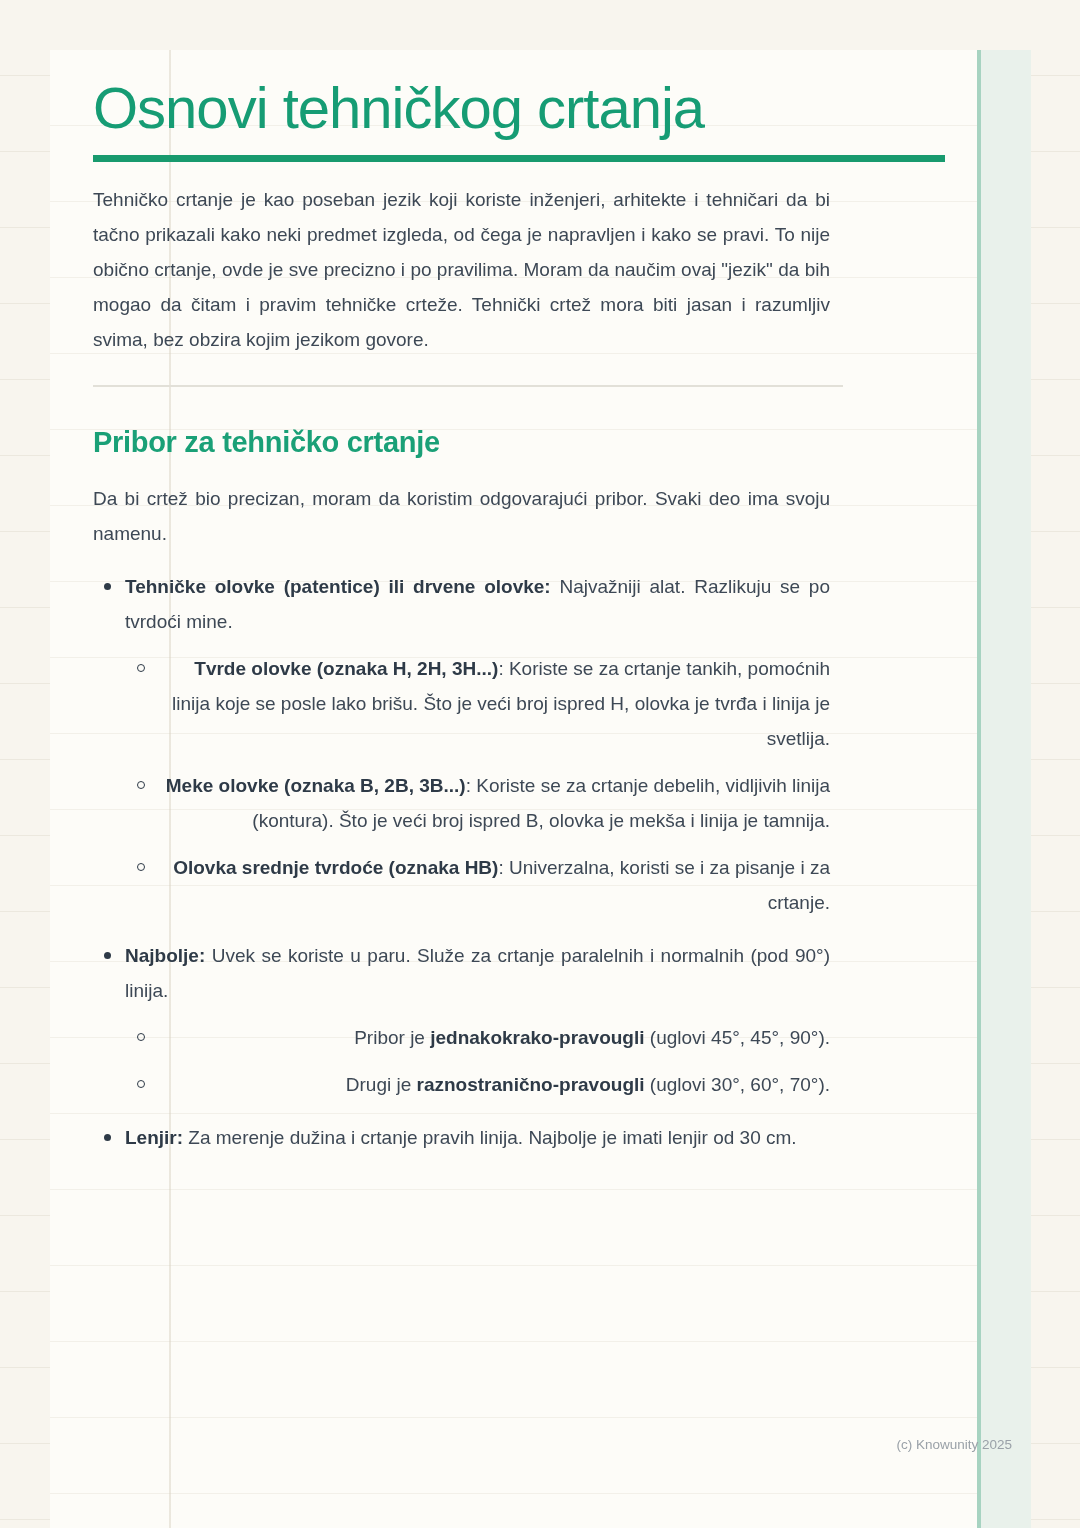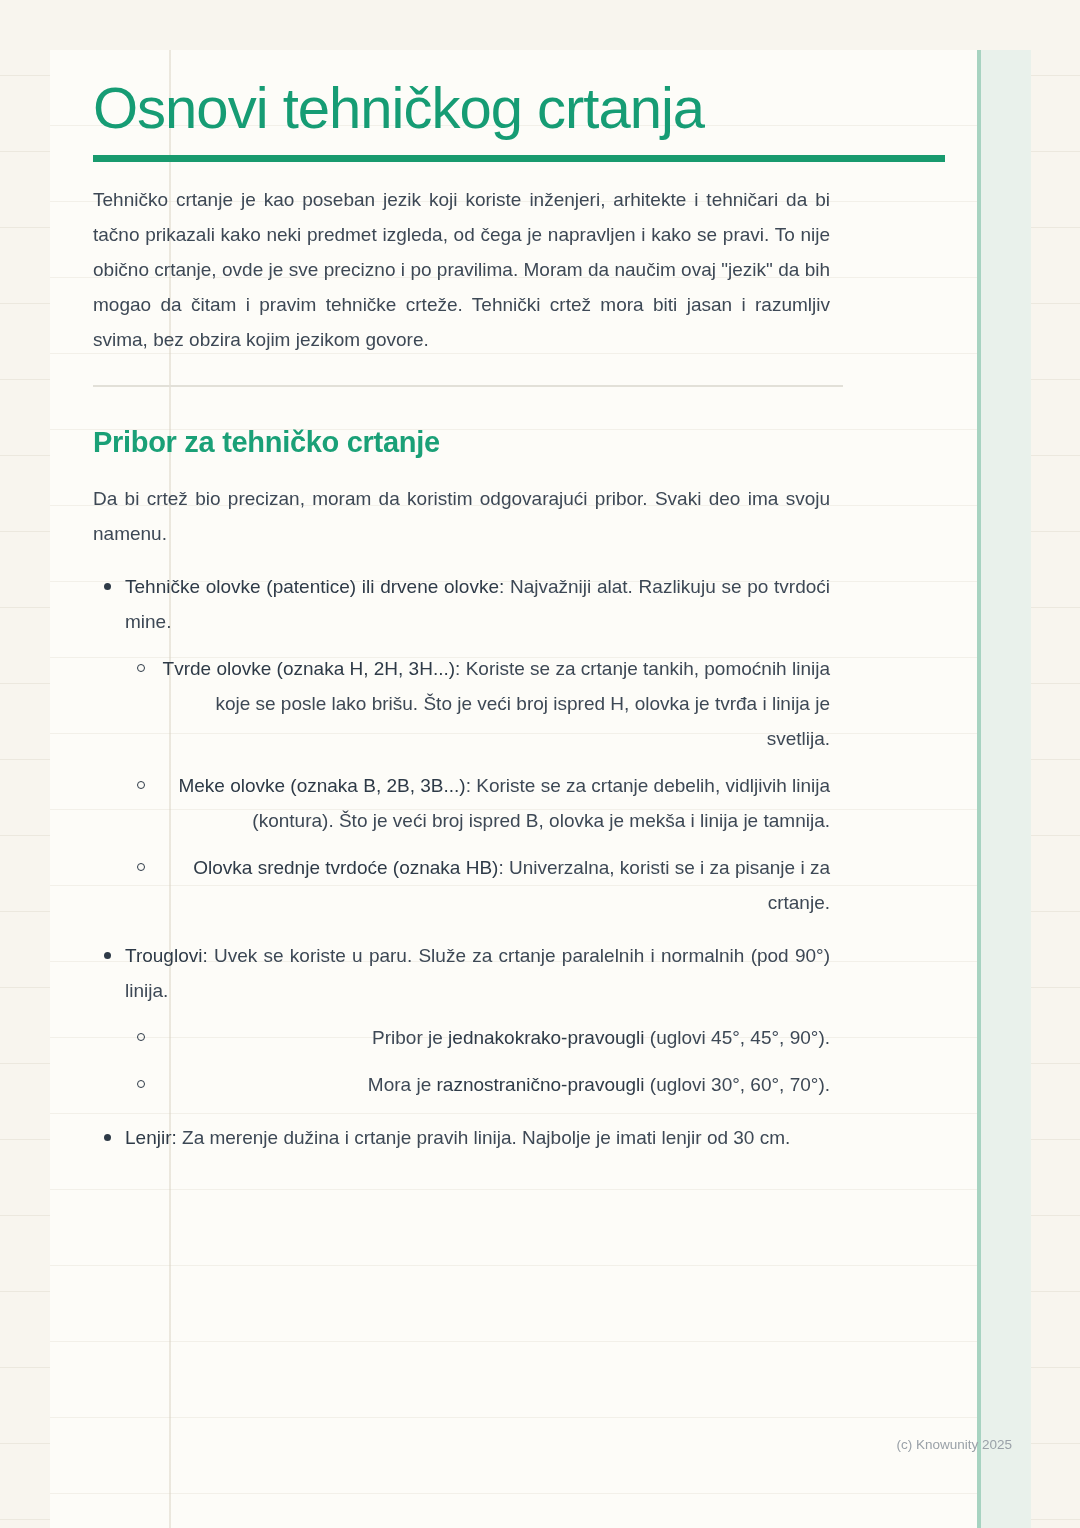--- a/index.html
+++ b/index.html
@@ -85,21 +85,21 @@
   
   .body-par {
     margin-top: 20px;
     width: 737px;
     font-size: 19px;
     line-height: 35px;
     text-align: justify;
     color: #3d4855;
   }
 
-  .b { font-weight: 400; color: #2e3a47; }
+  .b { font-weight: 700; color: #2e3a47; }
 
   .section-divider {
     margin-top: 28px;
     width: 750px;
     height: 2px;
     border: none;
     background: #e2e0d8;
   }
 
   
@@ -200,27 +200,27 @@
           <li>
             <span class="b">Meke olovke (oznaka B, 2B, 3B...)</span><span>: Koriste se za crtanje debelih, vidljivih linija (kontura). Što je veći broj ispred B, olovka je mekša i linija je tamnija.</span>
           </li>
           <li>
             <span class="b">Olovka srednje tvrdoće (oznaka HB)</span><span>: Univerzalna, koristi se i za pisanje i za crtanje.</span>
           </li>
         </ul>
       </li>
 
       <li>
-        <span class="b">Trouglovi:</span><span> Uvek se koriste u paru. Služe za crtanje paralelnih i normalnih (pod 90°) linija.</span>
+        <span class="b">Najbolje:</span><span> Uvek se koriste u paru. Služe za crtanje paralelnih i normalnih (pod 90°) linija.</span>
         <ul class="sub-list">
           <li>
             <span>Pribor je </span><span class="b">jednakokrako-pravougli</span><span> (uglovi 45°, 45°, 90°).</span>
           </li>
           <li>
-            <span>Mora je </span><span class="b">raznostranično-pravougli</span><span> (uglovi 30°, 60°, 70°).</span>
+            <span>Drugi je </span><span class="b">raznostranično-pravougli</span><span> (uglovi 30°, 60°, 70°).</span>
           </li>
         </ul>
       </li>
 
       <li>
         <span class="b">Lenjir:</span><span> Za merenje dužina i crtanje pravih linija. Najbolje je imati lenjir od 30 cm.</span>
       </li>
 
 
     </ul>

